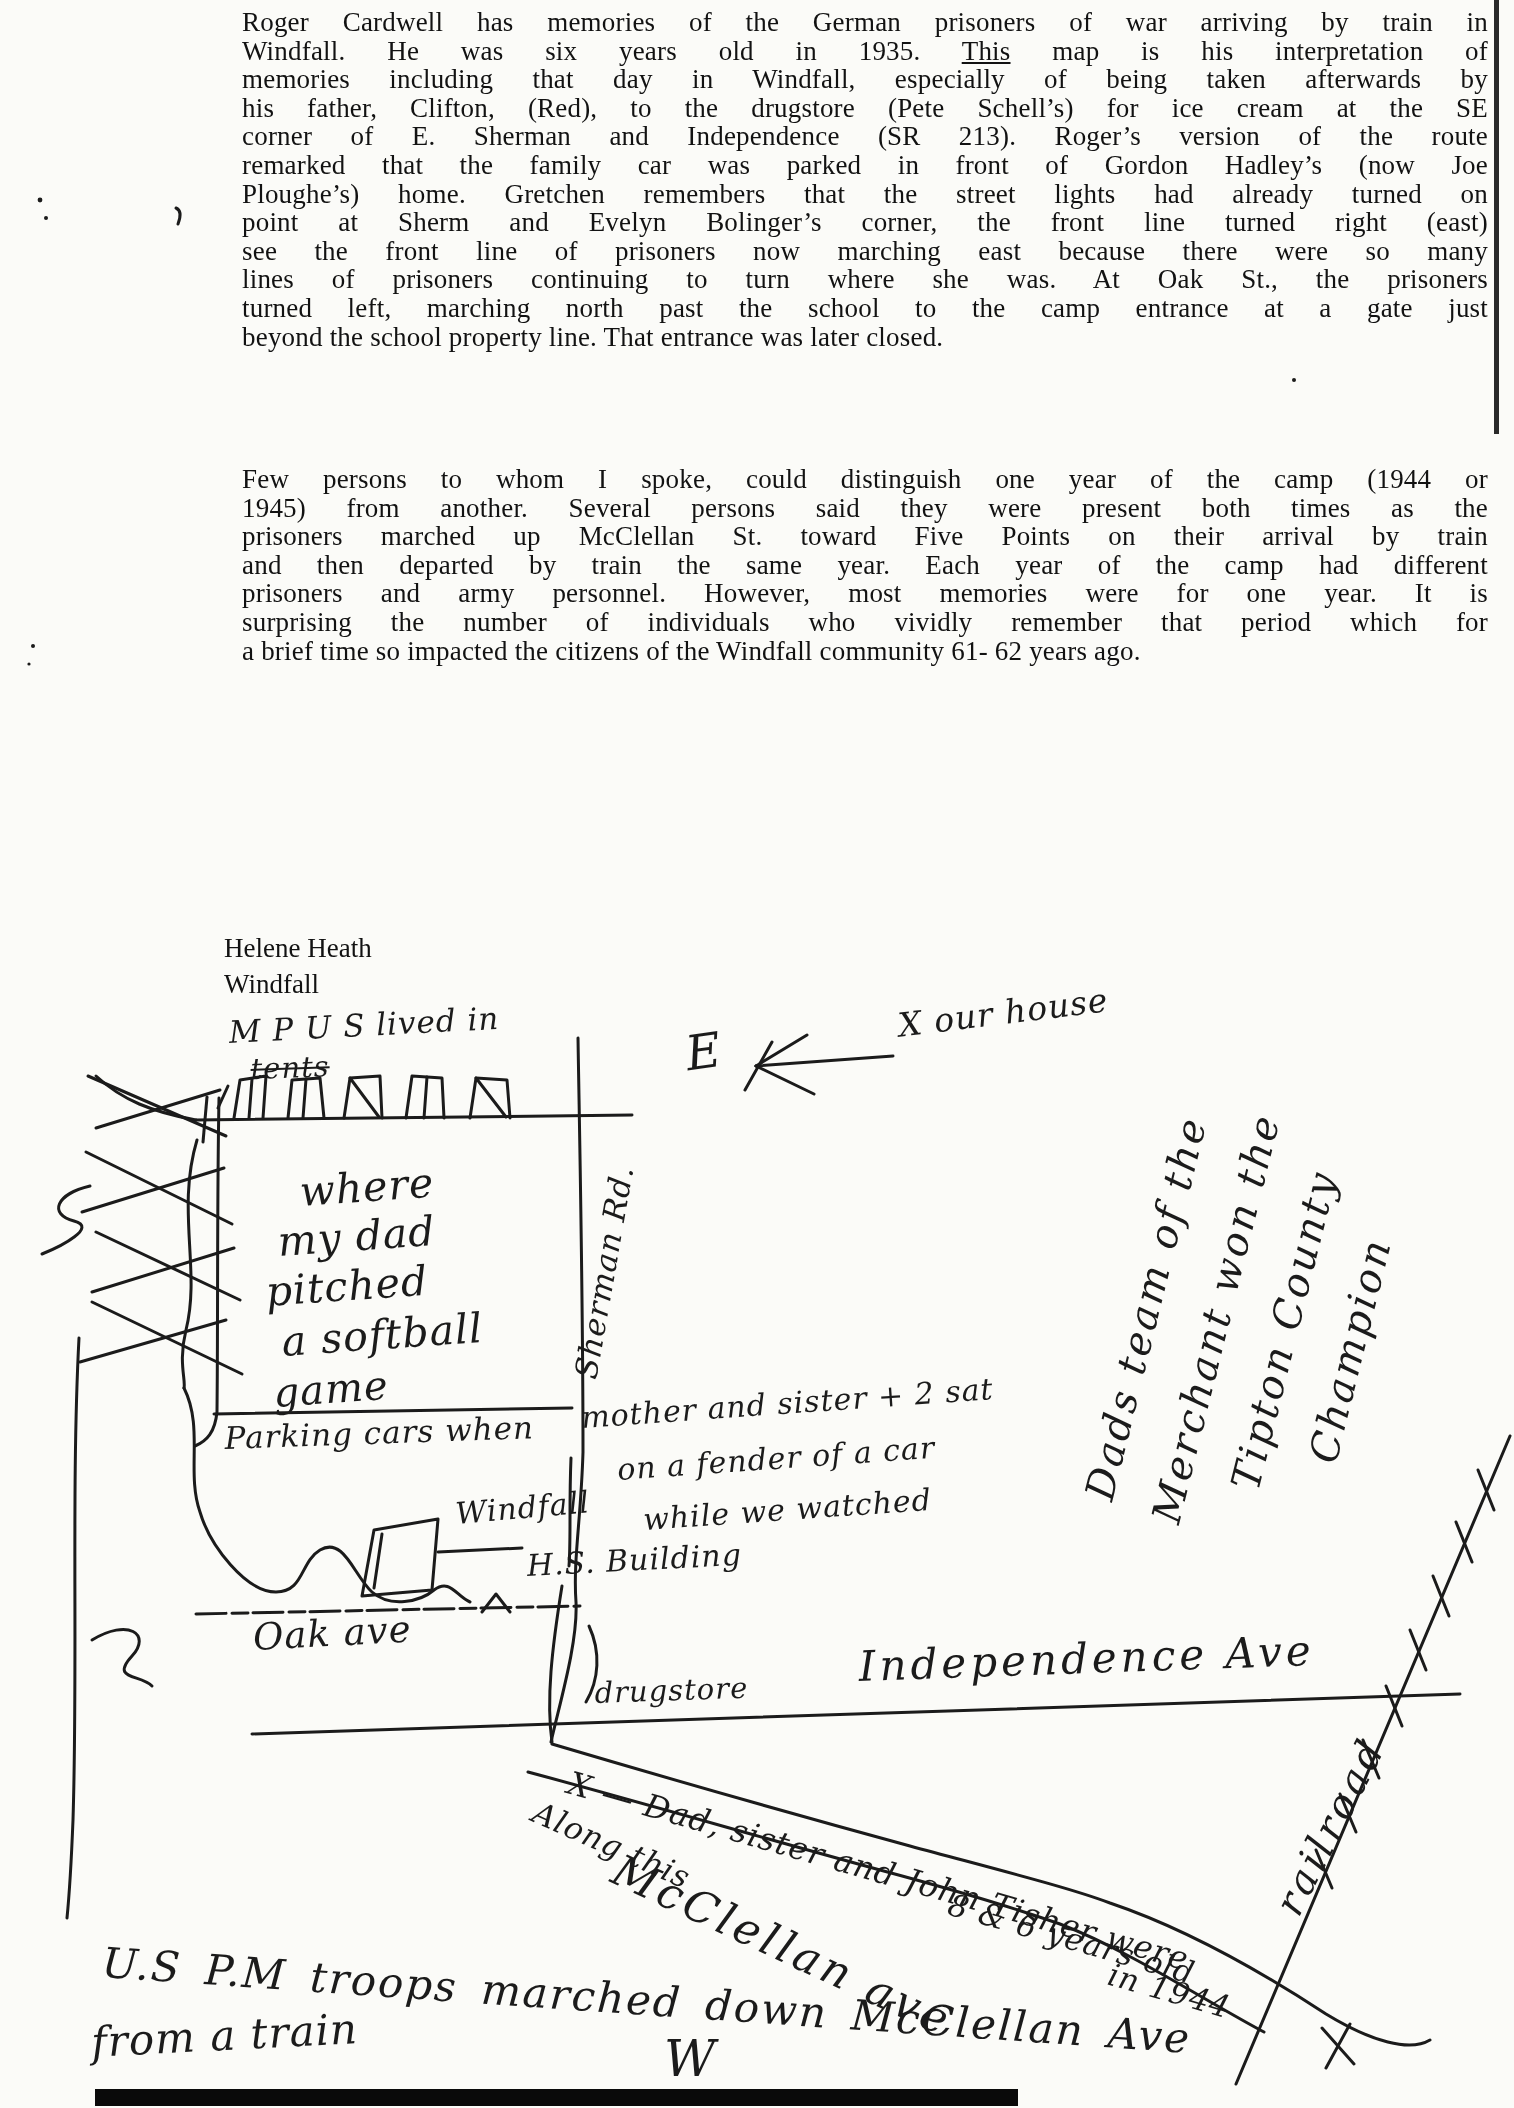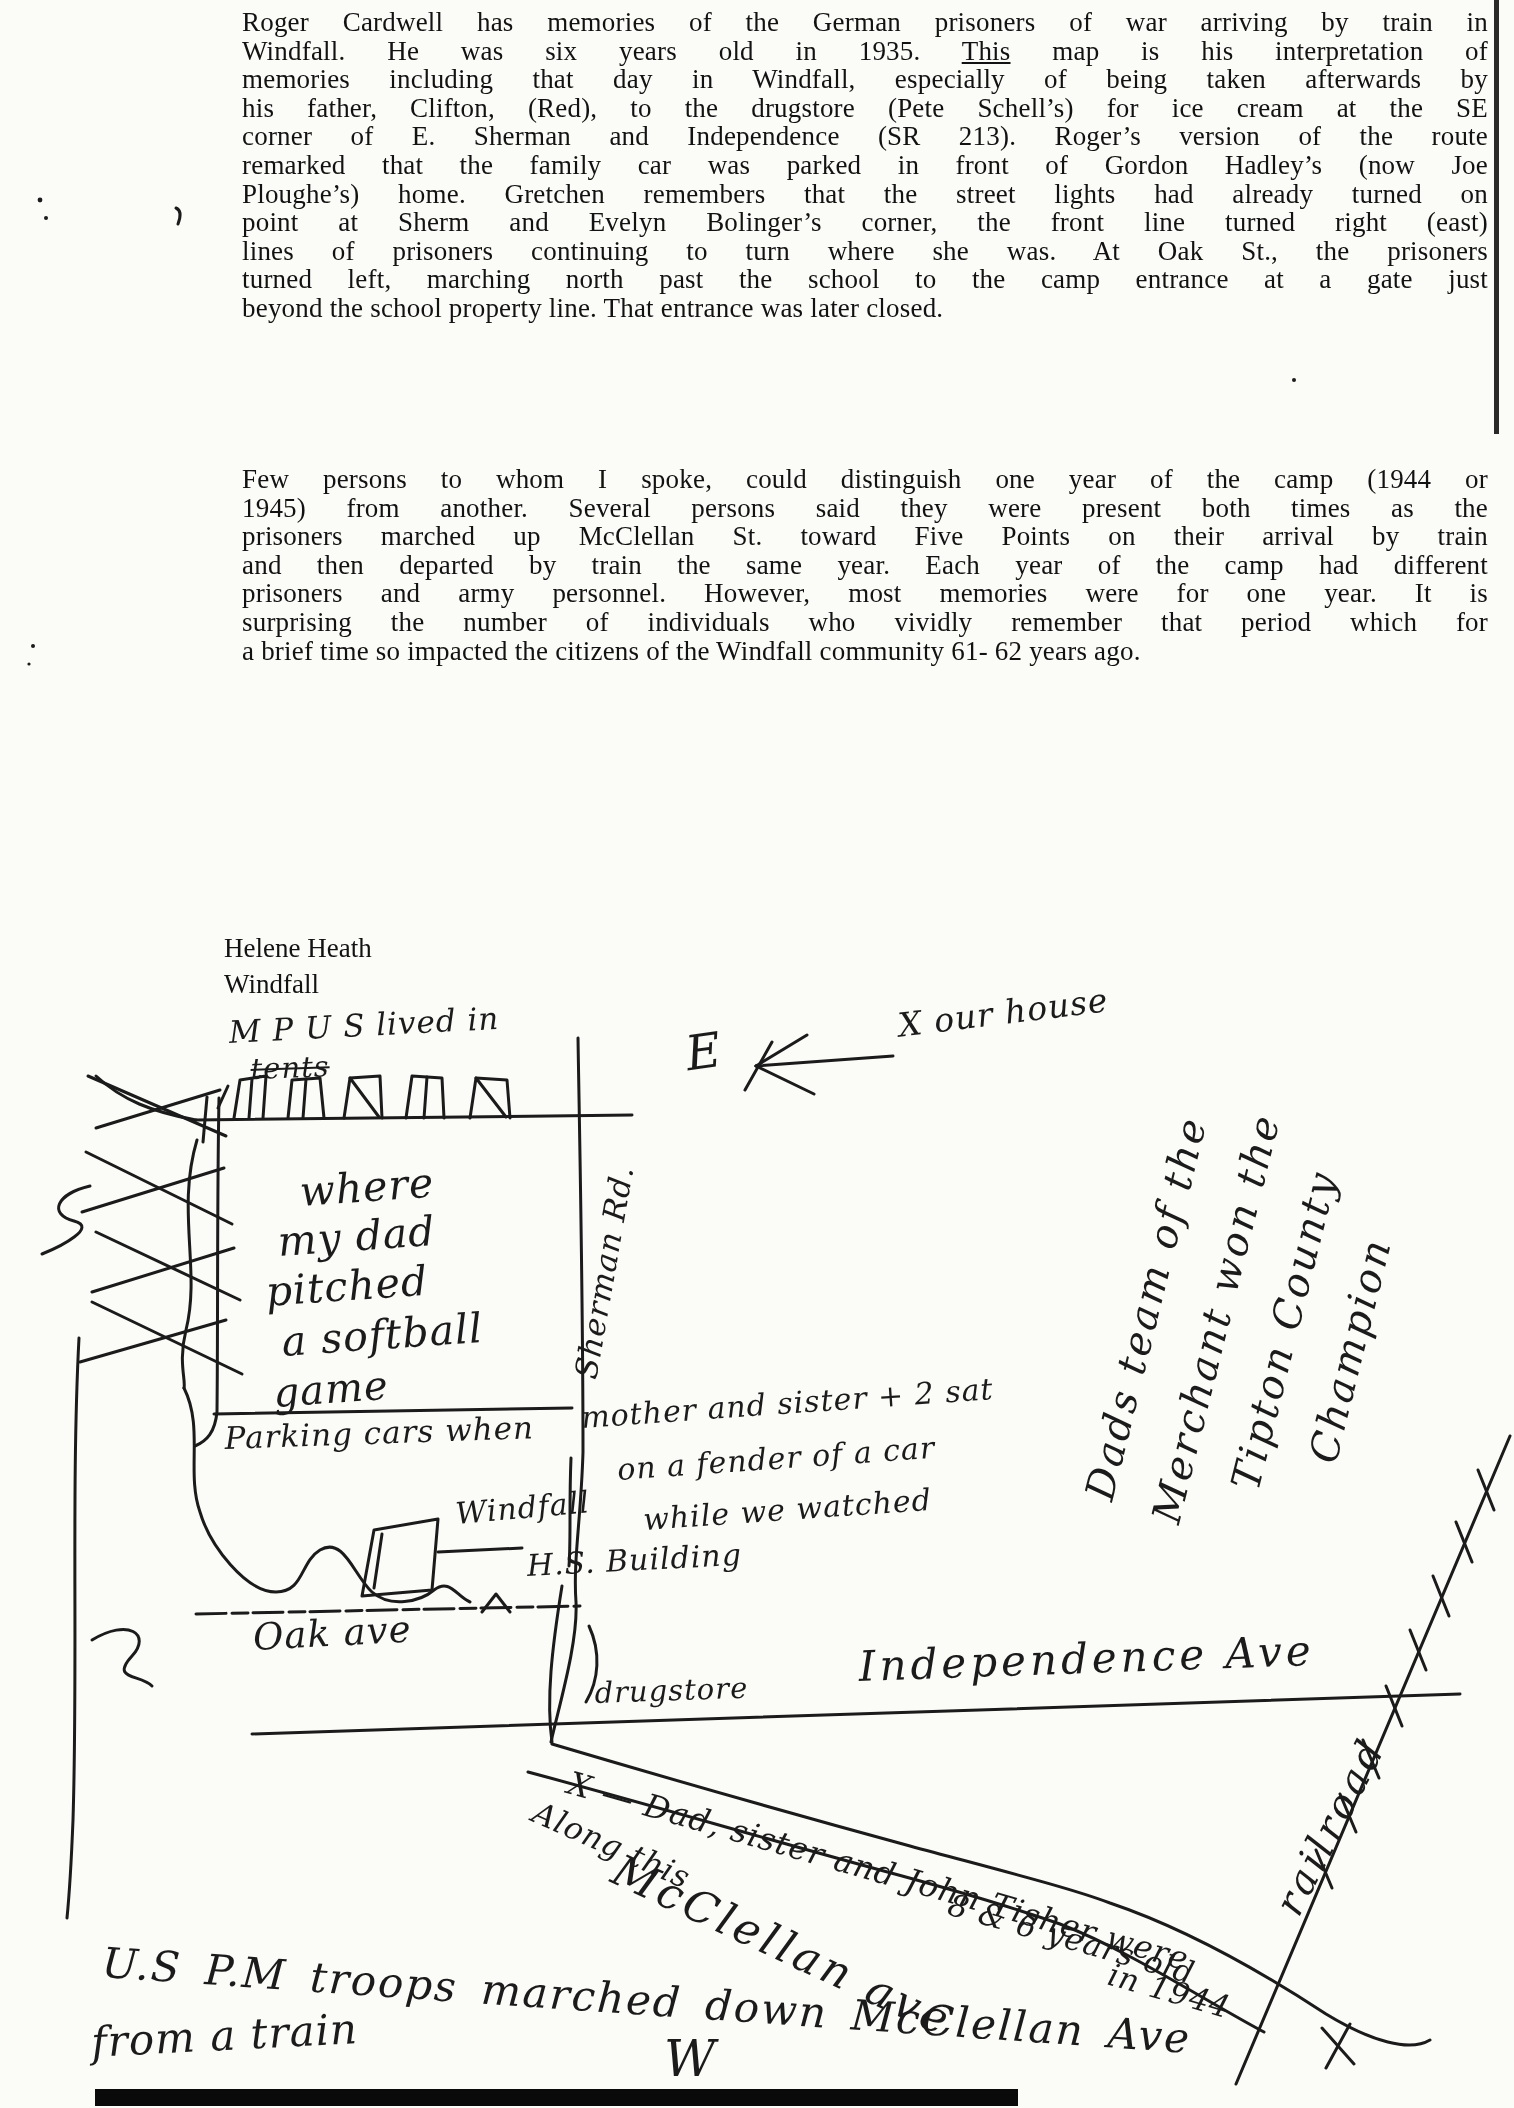--- a/index.html
+++ b/index.html
@@ -22,20 +22,21 @@
 
 <div class="typed" style="top:8px;">
   <div class="tline">Roger Cardwell has memories of the German prisoners of war arriving by train in</div>
   <div class="tline"><span>Windfall.  He was six years old in 1935. </span><span class="uline">This</span><span> map is his interpretation of</span></div>
   <div class="tline">memories including that day in Windfall, especially of being taken afterwards by</div>
   <div class="tline">his father, Clifton, (Red), to the drugstore (Pete Schell’s) for ice cream at the SE</div>
   <div class="tline">corner of E. Sherman and Independence (SR 213).  Roger’s version of the route</div>
   <div class="tline">remarked that the family car was parked in front of Gordon Hadley’s (now Joe</div>
   <div class="tline">Ploughe’s) home. Gretchen remembers that the street lights had already turned on</div>
   <div class="tline">point at Sherm and Evelyn Bolinger’s corner, the front line turned right (east)</div>
+  <div class="tline">see the front line of prisoners now marching east because there were so many</div>
   <div class="tline">lines of prisoners continuing to turn where she was.  At Oak St., the prisoners</div>
   <div class="tline">turned left, marching north past the school to the camp entrance at a gate just</div>
   <div class="tline last">beyond the school property line.  That entrance was later closed.</div>
 </div>
 
 <div class="typed" style="top:465px;">
   <div class="tline">Few persons to whom I spoke, could distinguish one year of the camp (1944 or</div>
   <div class="tline">1945) from another.  Several persons said they were present both times as the</div>
   <div class="tline">prisoners marched up McClellan St. toward Five Points on their arrival by train</div>
   <div class="tline">and then departed by train the same year.  Each year of the camp had different</div>

